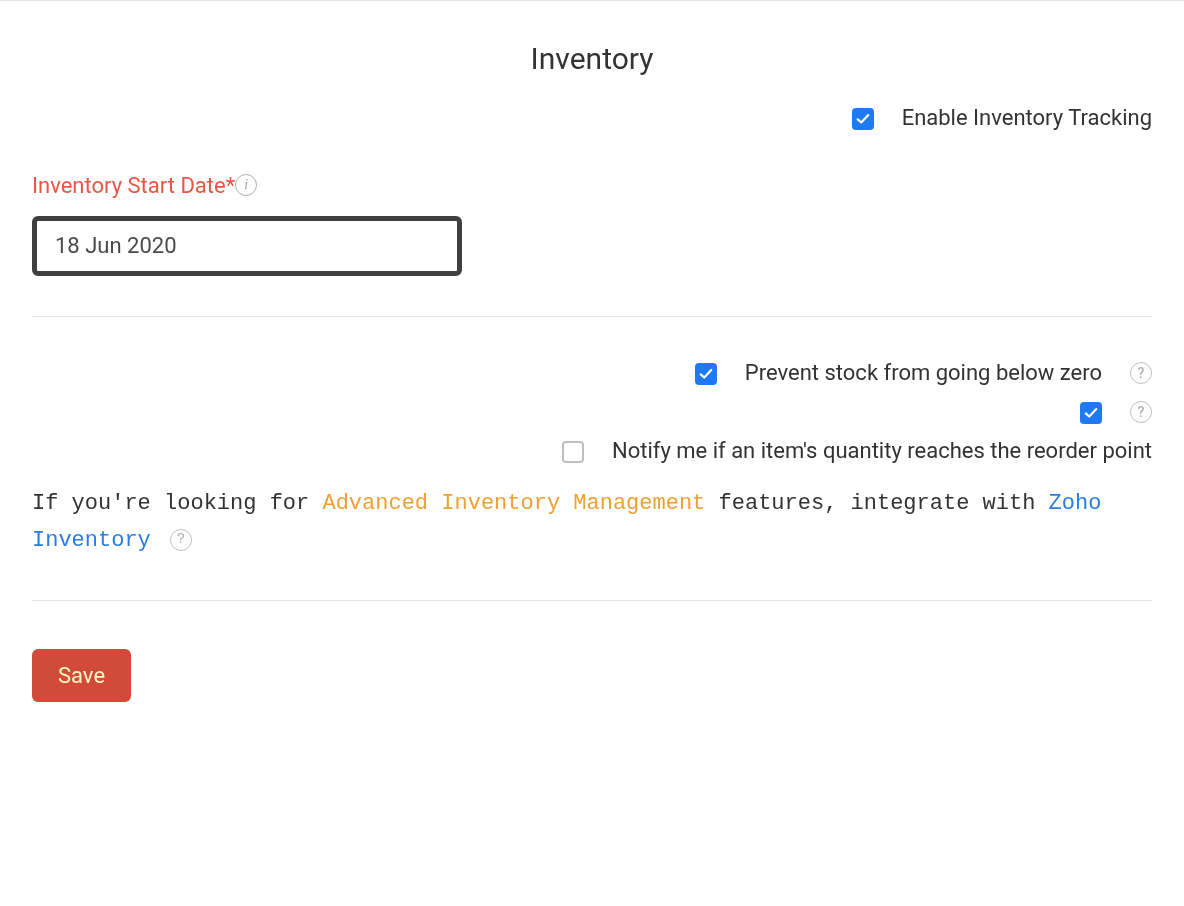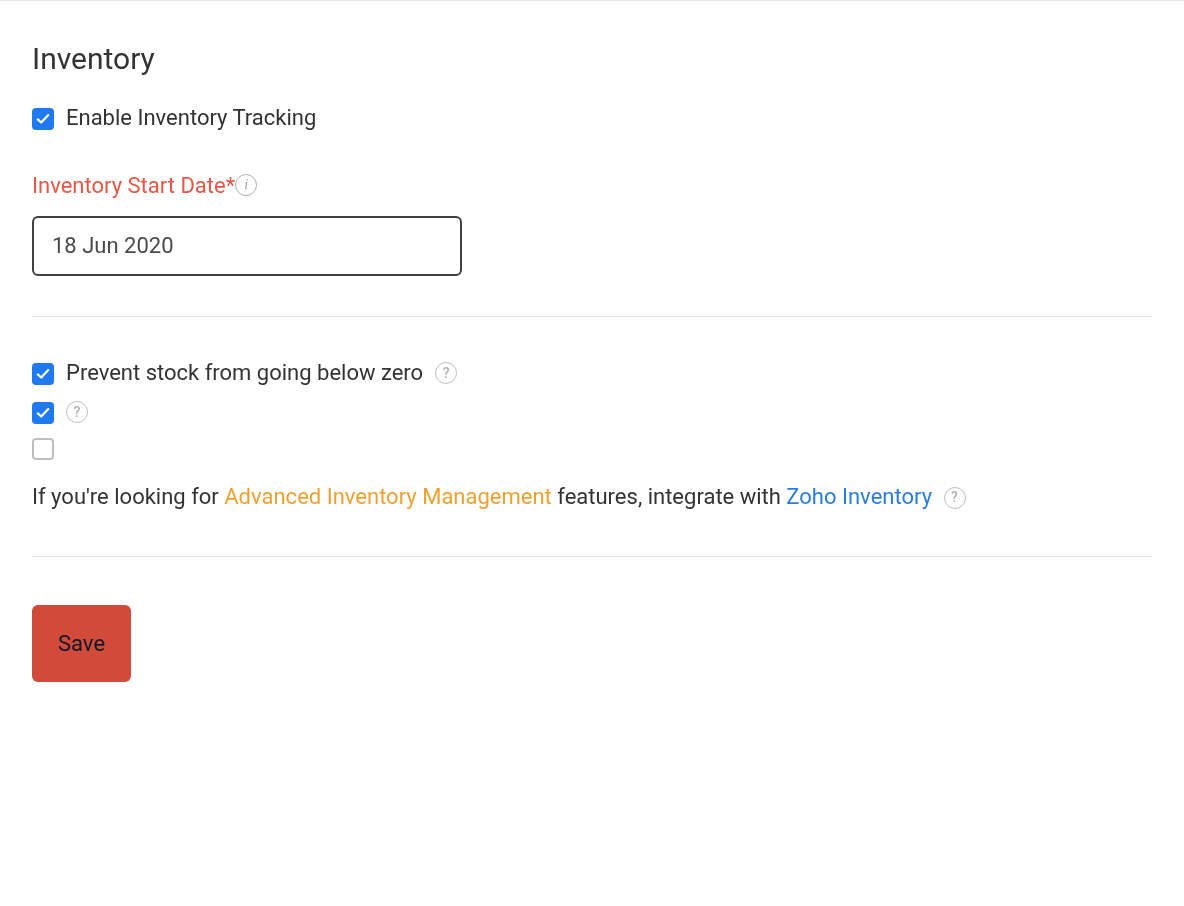--- a/index.html
+++ b/index.html
@@ -19,28 +19,30 @@
     }
     .top-divider {
       border-top: 1px solid #e5e5e5;
       margin-bottom: 40px;
     }
     .section-heading {
       font-size: 30px;
       font-weight: 400;
       color: #333333;
       margin-bottom: 28px;
+      text-align: center;
     }
     .checkbox-row {
       display: flex;
       align-items: center;
-      gap: 12px;
+      gap: 28px;
       margin-bottom: 14px;
       font-size: 22px;
       color: #333333;
+      justify-content: flex-end;
     }
     .checkbox-row.first {
       margin-bottom: 40px;
     }
     .checkbox {
       width: 22px;
       height: 22px;
       border-radius: 4px;
       display: inline-flex;
       align-items: center;
@@ -98,61 +100,62 @@
       align-items: center;
       justify-content: center;
       color: #b0b0b0;
       font-size: 14px;
       font-weight: 500;
       flex-shrink: 0;
     }
     .date-input {
       width: 430px;
       height: 60px;
-      border: 2px solid #404040;
+      border: 5px solid #404040;
       border-radius: 6px;
       padding: 0 18px;
       font-size: 22px;
       color: #4a4a4a;
       outline: none;
       font-family: inherit;
     }
     .section-divider {
       border: none;
       border-top: 1px solid #e5e5e5;
       margin: 40px 0 42px 0;
     }
     .options-block {
       margin-bottom: 19px;
     }
     .advanced-text {
       font-size: 22px;
       line-height: 1.7;
       color: #333333;
       margin-bottom: 12px;
+      font-family: Liberation Mono, monospace;
     }
     .text-amber {
       color: #f0a030;
     }
     .text-link {
       color: #2a7de1;
     }
     .bottom-divider {
       border: none;
       border-top: 1px solid #e5e5e5;
       margin: 40px 0 48px 0;
     }
     .save-button {
       background: #d14a3a;
-      color: #0f172a;
+      color: #fef9c3;
       font-size: 22px;
       font-weight: 400;
       border: none;
       border-radius: 6px;
-      padding: 26px 26px;
+      padding: 14px 26px;
       cursor: pointer;
       font-family: inherit;
     }
     .inline {
       display: inline;
     }
     .inline-flex {
       display: inline-flex;
     }
   </style>
@@ -198,20 +201,21 @@
       <span class="checkbox checked">
         <svg viewBox="0 0 16 16">
             <path d="M2 8.5 L6 12 L14 3.5" stroke="#ffffff" stroke-width="2.5" fill="none" stroke-linecap="round" stroke-linejoin="round"></path>
           </svg>
       </span>
       <span class="help-icon">?</span>
     </div>
 
     <div class="checkbox-row">
       <span class="checkbox unchecked"></span>
+      <span class="checkbox-label">Notify me if an item's quantity reaches the reorder point</span>
     </div>
 
   </div>
 
   <div class="advanced-text">
     <span class="inline">If you're looking for </span>
     <span class="inline text-amber">Advanced Inventory Management</span>
     <span class="inline"> features, integrate with </span>
     <span class="inline text-link">Zoho Inventory</span>
     <span class="help-icon inline-flex" style="margin-left:6px; vertical-align: middle;">?</span>

